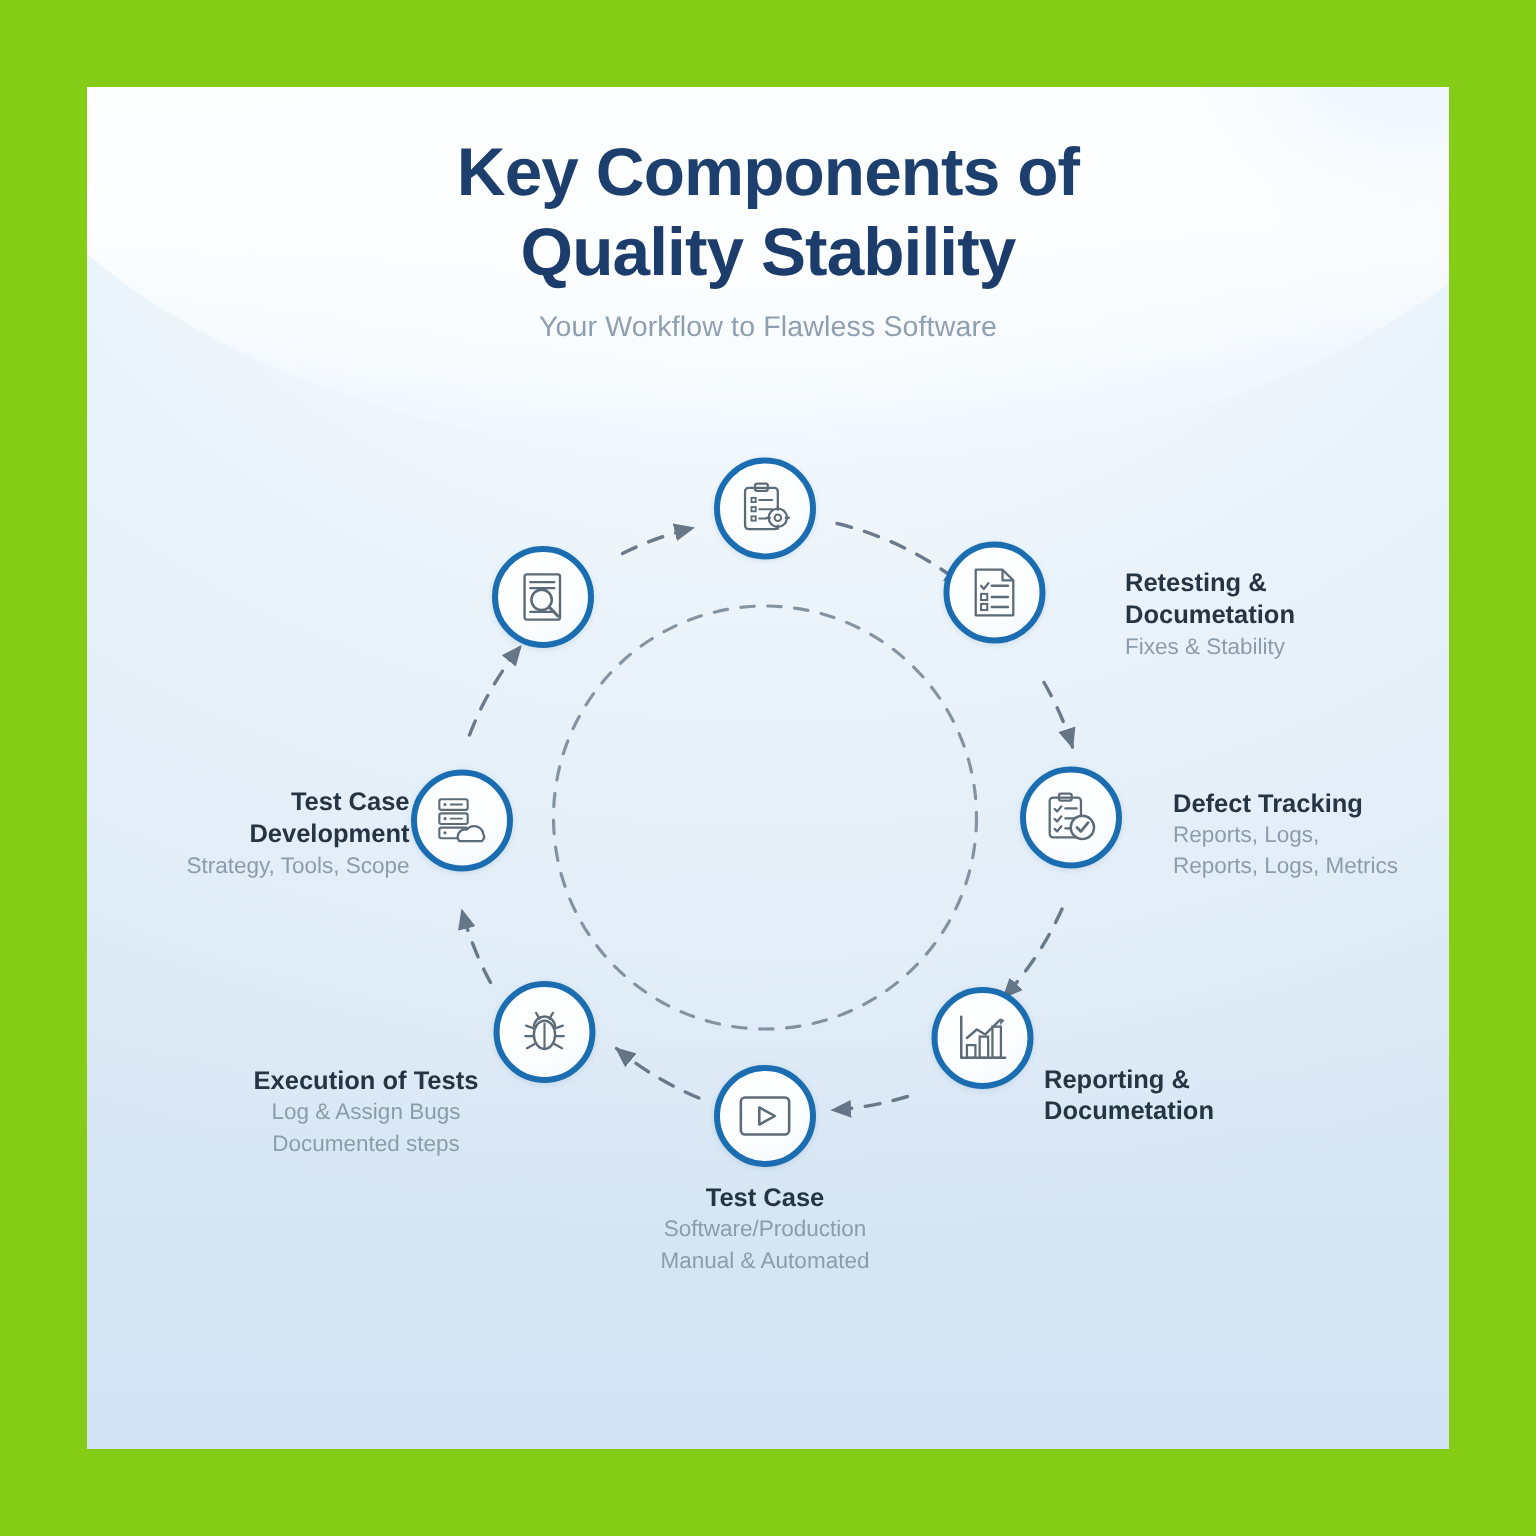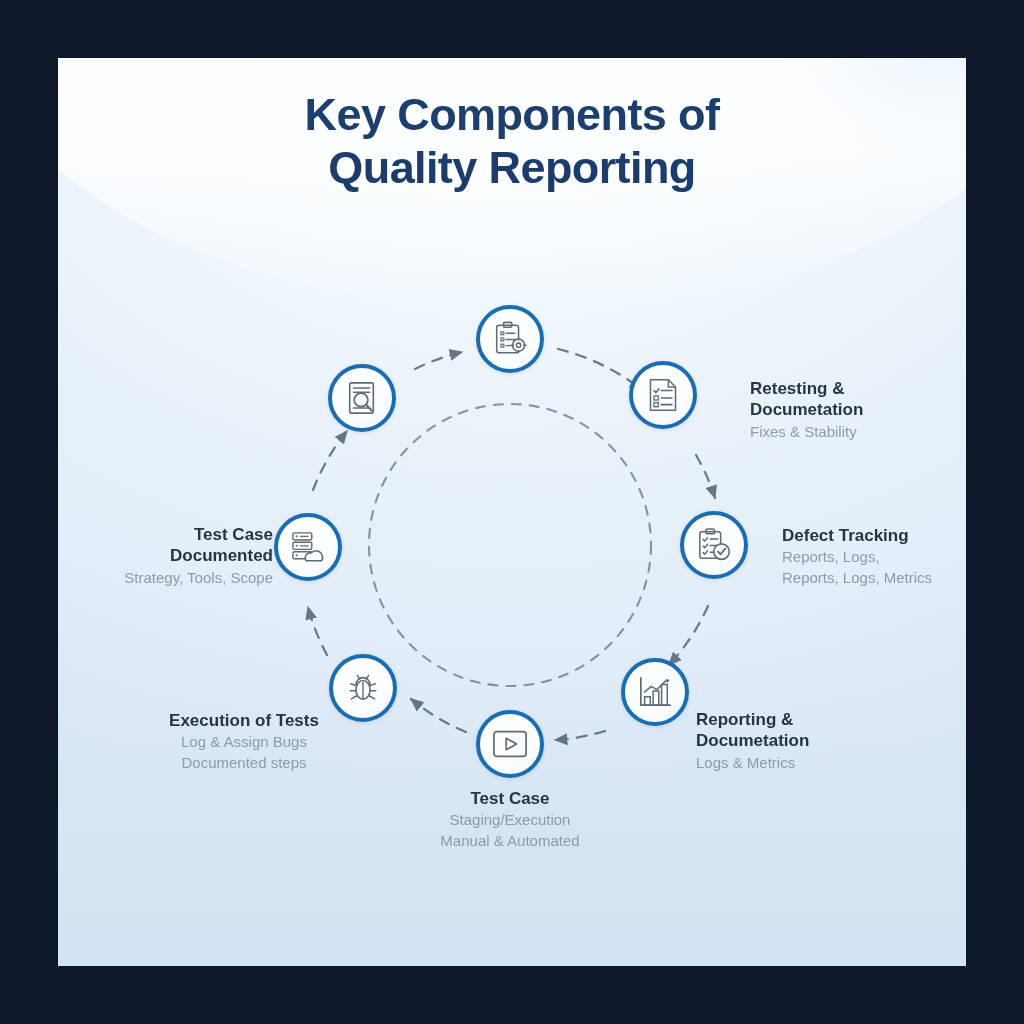--- a/index.html
+++ b/index.html
@@ -6,21 +6,21 @@
   * { box-sizing: border-box; margin: 0; padding: 0; }
   html, body {
     width: 1024px; height: 1024px;
     background: #ffffff;
     font-family: "Liberation Sans", sans-serif;
     overflow: hidden;
   }
   #canvas {
     position: relative;
     width: 1024px; height: 1024px;
-    background: #0f172a;
+    background: #84cc16;
   }
   
   #card {
     position: absolute;
     left: 58px; top: 58px;
     width: 908px; height: 908px;
     background:
       radial-gradient(120% 85% at 50% 0%, #ffffff 0%, #f4fafd 22%, #eaf3fa 48%, #e3eef8 72%, #d9e7f4 100%);
     overflow: hidden;
   }
@@ -115,21 +115,22 @@
 <body>
 
 <div id="canvas">
   <div id="card">
     <div class="sweep-top"></div>
     <div class="sweep-corner"></div>
     <div class="bottom-wash"></div>
 
     <div id="header">
       <div class="line line1">Key Components of</div>
-      <div class="line line2">Quality Reporting</div>
+      <div class="line line2">Quality Stability</div>
+      <div class="subtitle">Your Workflow to Flawless Software</div>
     </div>
 
     <div id="diagram">
 
       <svg id="flow-svg" width="908" height="908" viewBox="0 0 908 908">
         <defs>
           <marker id="arrowhead" markerWidth="7" markerHeight="7" refX="5.4" refY="3" orient="auto" markerUnits="strokeWidth">
             <path d="M0,0.4 L6,3 L0,5.6 Z" fill="#4a5c6e"></path>
           </marker>
         </defs>
@@ -231,34 +232,33 @@
             <rect x="16" y="16" width="6" height="15" fill="none" stroke="#5c6b78" stroke-width="1.6"></rect>
             <rect x="25" y="9" width="6" height="22" fill="none" stroke="#5c6b78" stroke-width="1.6"></rect>
             <polyline points="7,17 14,11 20,14.5 30,4.5" fill="none" stroke="#5c6b78" stroke-width="1.7" stroke-linecap="round" stroke-linejoin="round"></polyline>
             <polygon points="30.5,3 33.5,4.5 30.5,8" fill="#5c6b78"></polygon>
           </svg>
         </div>
       </div>
       <div class="node-label lbl-right" style="left:638px; top:651px;">
         <div class="title">Reporting &amp;</div>
         <div class="title">Documetation</div>
-        <div class="sub">Logs &amp; Metrics</div>
       </div>
 
       <div class="node" style="left:452px; top:686px;">
         <div class="node-circle">
           <svg width="36" height="30" viewBox="0 0 38 30">
             <rect x="2" y="2" width="34" height="26" rx="3" fill="none" stroke="#5c6b78" stroke-width="1.8"></rect>
             <polygon points="15,9 26,15 15,21" fill="none" stroke="#5c6b78" stroke-width="1.8" stroke-linejoin="round"></polygon>
           </svg>
         </div>
       </div>
       <div class="node-label lbl-center" style="left:322px; top:730px;">
         <div class="title">Test Case</div>
-        <div class="sub">Staging/Execution</div>
+        <div class="sub">Software/Production</div>
         <div class="sub">Manual &amp; Automated</div>
       </div>
 
       <div class="node" style="left:305px; top:630px;">
         <div class="node-circle">
           <svg width="32" height="32" viewBox="0 0 34 34">
             <ellipse cx="17" cy="19" rx="7.5" ry="10" fill="none" stroke="#5c6b78" stroke-width="1.7"></ellipse>
             <path d="M9.5 13.5 A 7.5 7.5 0 0 1 24.5 13.5" fill="none" stroke="#5c6b78" stroke-width="1.7"></path>
             <line x1="17" y1="10.5" x2="17" y2="29" stroke="#5c6b78" stroke-width="1.5"></line>
             <g stroke="#5c6b78" stroke-width="1.6" stroke-linecap="round" fill="none">
@@ -290,21 +290,21 @@
             <circle cx="7" cy="16.7" r="1.1" fill="#5c6b78"></circle>
             <circle cx="7" cy="26.7" r="1.1" fill="#5c6b78"></circle>
             <line x1="11" y1="6.7" x2="19" y2="6.7" stroke="#5c6b78" stroke-width="1.3" stroke-linecap="round"></line>
             <line x1="11" y1="16.7" x2="19" y2="16.7" stroke="#5c6b78" stroke-width="1.3" stroke-linecap="round"></line>
             <path d="M17 32.5 A 5.2 5.2 0 0 1 22.4 24.4 A 6.6 6.6 0 0 1 34 27.4 A 4.3 4.3 0 0 1 33.2 32.5 Z" fill="#fbfdff" stroke="#5c6b78" stroke-width="1.6" stroke-linejoin="round"></path>
           </svg>
         </div>
       </div>
       <div class="node-label lbl-left" style="left:-15px; top:466px;">
         <div class="title">Test Case</div>
-        <div class="title">Documented</div>
+        <div class="title">Development</div>
         <div class="sub">Strategy, Tools, Scope</div>
       </div>
 
       <div class="node" style="left:304px; top:340px;">
         <div class="node-circle">
           <svg width="34" height="34" viewBox="0 0 34 36">
             <rect x="4" y="2" width="25" height="32" rx="1.6" fill="none" stroke="#5c6b78" stroke-width="1.7"></rect>
             <line x1="8" y1="7.5" x2="25" y2="7.5" stroke="#5c6b78" stroke-width="1.6" stroke-linecap="round"></line>
             <line x1="8" y1="11.8" x2="25" y2="11.8" stroke="#5c6b78" stroke-width="1.6" stroke-linecap="round"></line>
             <line x1="8" y1="28.5" x2="25" y2="28.5" stroke="#5c6b78" stroke-width="1.6" stroke-linecap="round"></line>

